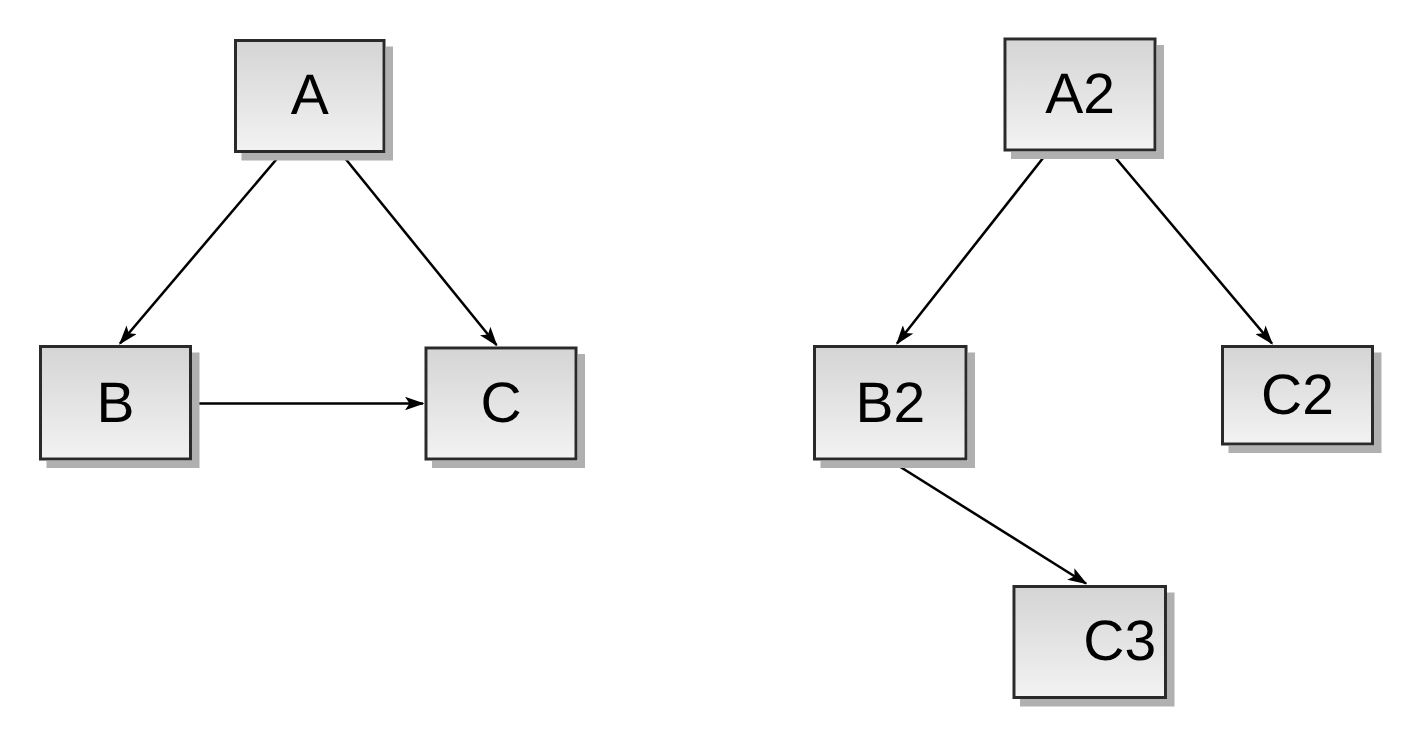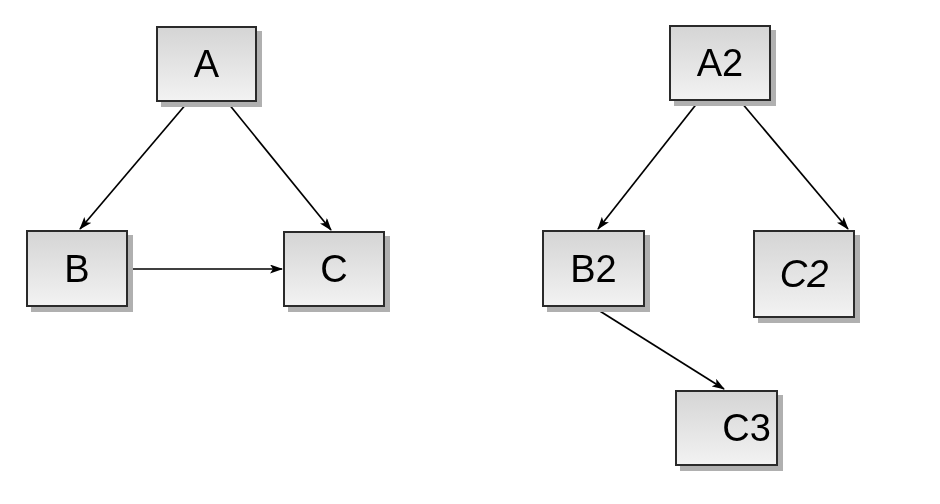--- a/index.html
+++ b/index.html
@@ -78,19 +78,19 @@
     </div>
     <div class="node" style="left: 283px; top: 231px; width: 102px; height: 76px;">
       <span class="node-label">C</span>
     </div>
     <div class="node" style="left: 669px; top: 25px; width: 102px; height: 76px;">
       <span class="node-label">A2</span>
     </div>
     <div class="node" style="left: 542px; top: 230px; width: 103px; height: 77px; text-align: right;">
       <span class="node-label">B2</span>
     </div>
-    <div class="node" style="left: 753px; top: 230px; width: 102px; height: 88px; font-style: italic;">
+    <div class="node" style="left: 814px; top: 230px; width: 102px; height: 67px;">
       <span class="node-label">C2</span>
     </div>
     <div class="node" style="left: 675px; top: 390px; width: 103px; height: 76px; padding-left: 40px;">
       <span class="node-label">C3</span>
     </div>
   </div>
 
 </body></html>

